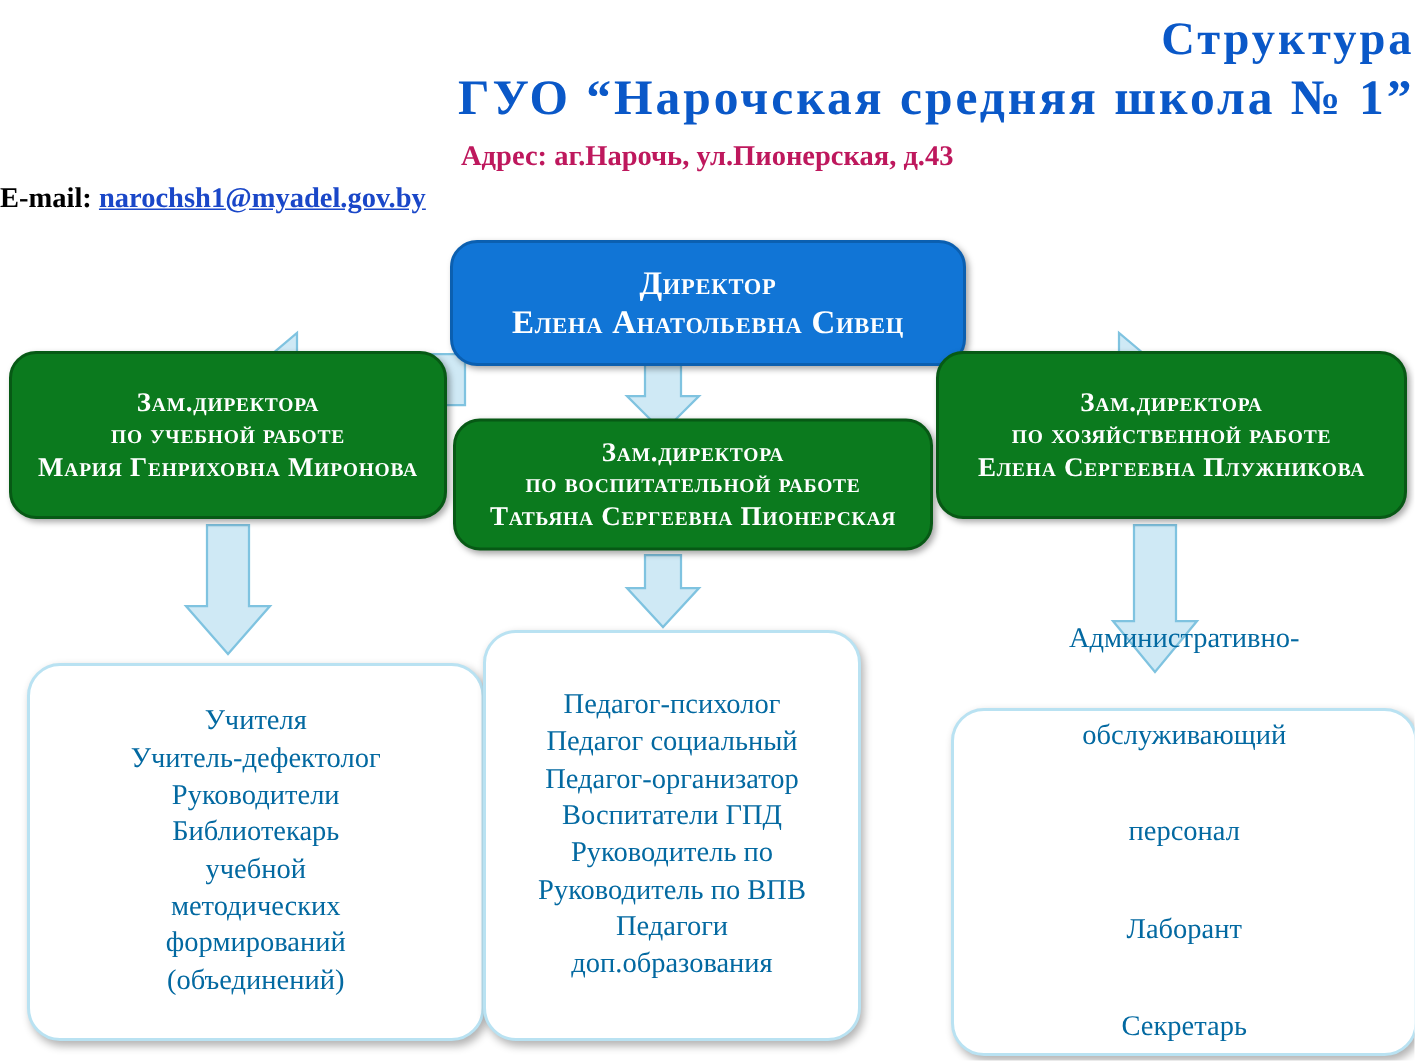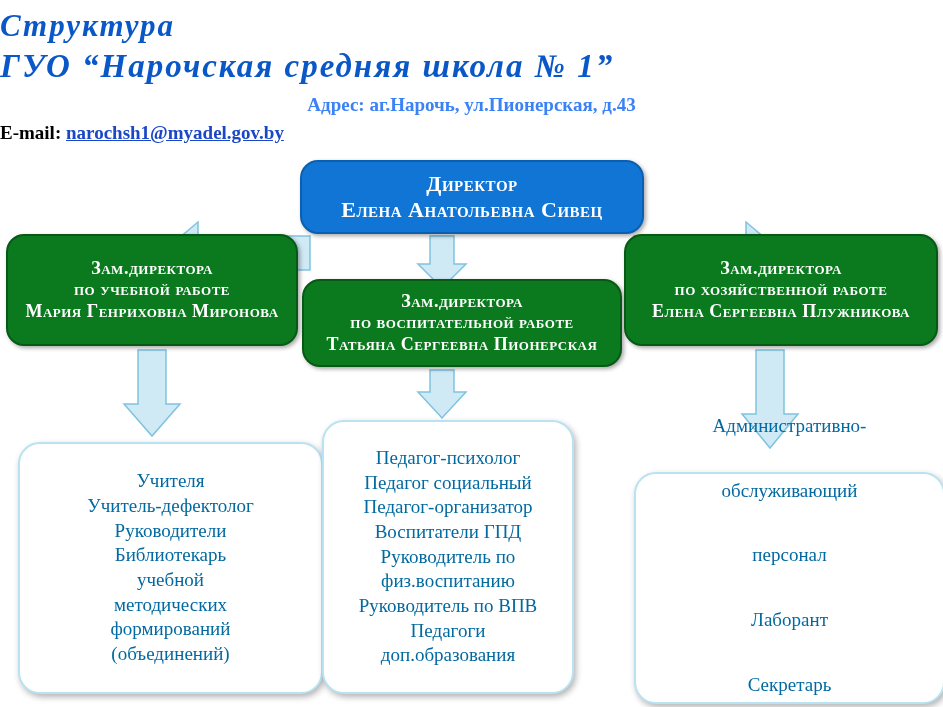--- a/index.html
+++ b/index.html
@@ -16,44 +16,43 @@
   .canvas {
     position: relative;
     width: 943px;
     height: 707px;
   }
 
   
   .title-line1, .title-line2 {
     position: absolute;
     width: 100%;
-    text-align: left;
+    text-align: right;
     color: #0a58c8;
     font-family: "Liberation Serif", serif;
-    font-style: italic;
     font-weight: bold;
     letter-spacing: 2px;
     white-space: nowrap;
   }
   .title-line1 {
     top: 8px;
     font-size: 31px;
   }
   .title-line2 {
     top: 48px;
     font-size: 33px;
   }
   .addr {
     position: absolute;
     top: 94px;
     width: 100%;
     text-align: center;
     font-size: 19px;
     font-weight: bold;
-    color: #3b82f6;
+    color: #be185d;
   }
   .email-row {
     position: absolute;
     top: 122px;
     width: 100%;
     text-align: left;
     font-size: 19px;
     font-weight: bold;
     color: #000000;
   }
@@ -83,21 +82,21 @@
   
   .sc {
     font-variant: small-caps;
     letter-spacing: 0.5px;
   }
 
   .box-director {
     left: 300px;
     top: 160px;
     width: 344px;
-    height: 74px;
+    height: 84px;
     background: #1175d6;
     border: 2px solid #0b5fb0;
     box-shadow: 2px 2px 4px rgba(0,0,0,0.35);
     font-size: 22px;
   }
   .box-deputy-left {
     left: 6px;
     top: 234px;
     width: 292px;
     height: 112px;
@@ -243,21 +242,20 @@
     <span class="ln">формирований</span>
     <span class="ln">(объединений)</span>
   </div>
 
   <div class="leaf leaf-mid">
     <span class="ln">Педагог-психолог</span>
     <span class="ln">Педагог социальный</span>
     <span class="ln">Педагог-организатор</span>
     <span class="ln">Воспитатели ГПД</span>
     <span class="ln">Руководитель по</span>
-    <span class="ln">физ.воспитанию</span>
     <span class="ln">Руководитель по ВПВ</span>
     <span class="ln">Педагоги</span>
     <span class="ln">доп.образования</span>
   </div>
 
   <div class="leaf leaf-right">
     <span class="ln">Административно-</span>
     <span class="ln">обслуживающий</span>
     <span class="ln">персонал</span>
     <span class="ln">Лаборант</span>

